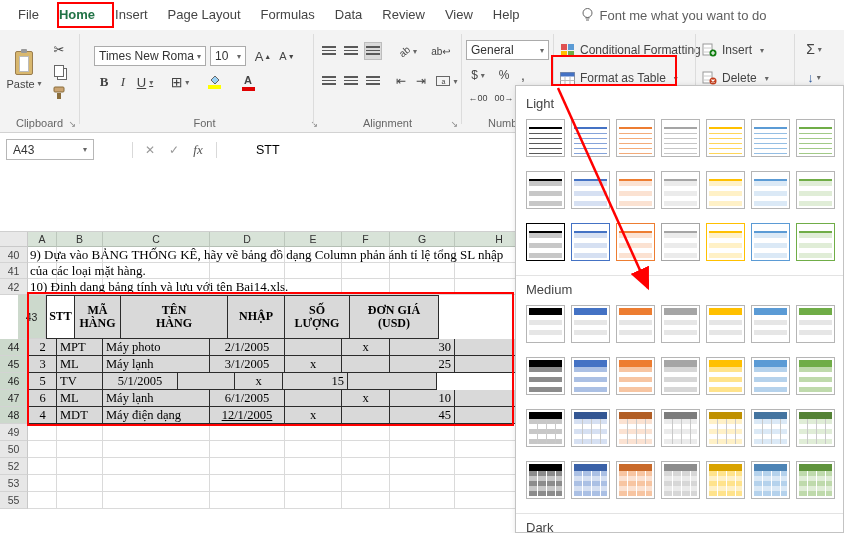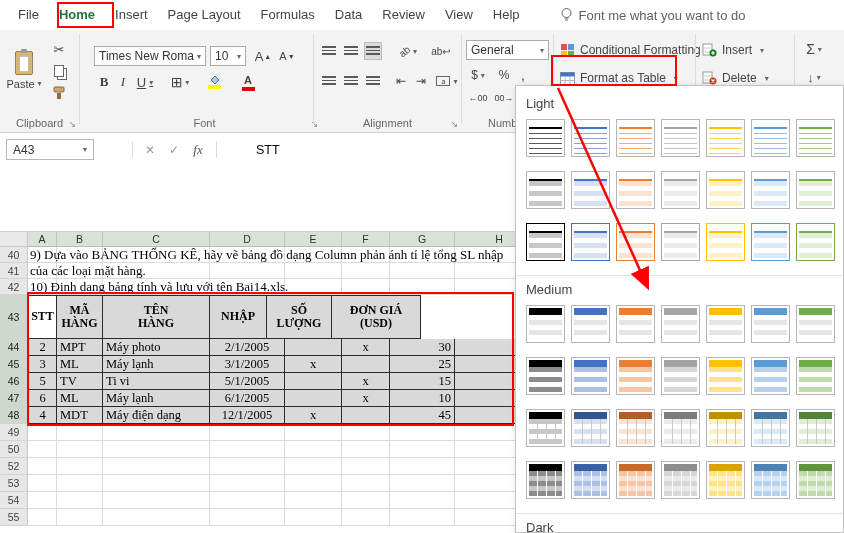--- a/index.html
+++ b/index.html
@@ -1,20 +1,20 @@
 <!DOCTYPE html>
 <html><head>
 <meta charset="utf-8">
 <style>
   * { margin:0; padding:0; box-sizing:border-box; }
   body { font-family:"Liberation Sans",sans-serif; background:#888; }
   .app { position:relative; width:844px; height:533px; background:#fff; overflow:hidden; font-size:12px; color:#333; }
 
   
-  .tabbar { position:absolute; top:0; left:0; width:844px; height:30px; background:#fff; display:flex; align-items:center; padding-left:8px; }
+  .tabbar { position:absolute; top:0; left:0; width:844px; height:30px; background:#fff; display:flex; align-items:center; padding-left:8px;gap:21px; }
   #tabs { display:flex; height:30px; }
   .tab { padding:0 10px; font-size:13px; line-height:30px; color:#444; white-space:nowrap; cursor:default; }
   .tab.active { color:#217346; font-weight:bold; }
   .tellme { display:flex; align-items:center; gap:6px; margin-left:30px; color:#5f5f5f; font-size:13px; white-space:nowrap; }
 
   
   .ribbon { position:absolute; top:30px; left:0; width:844px; height:103px; background:#f3f3f3; border-bottom:1px solid #d2d2d2; }
   .grp { position:absolute; top:0; height:100%; }
   .vsep { position:absolute; top:4px; height:90px; width:1px; background:#dcdcdc; }
   .grp-label { position:absolute; bottom:3px; left:0; right:0; text-align:center; font-size:11px; color:#666; }
@@ -357,21 +357,21 @@
         <div class="gcell" style="width: 29px;"></div>
         <div class="gcell" style="width: 46px;"></div>
         <div class="gcell" style="width: 107px;"></div>
         <div class="gcell" style="width: 75px;"></div>
         <div class="gcell" style="width: 57px;"></div>
         <div class="gcell" style="width: 48px;"></div>
         <div class="gcell" style="width: 65px;"></div>
         <div class="gcell" style="width: 89px;"></div>
         <div class="note">10) Định dạng bảng tính và lưu với tên Bai14.xls.</div>
       </div>
-      <div class="shrow" style="height: 44px;">
+      <div class="shrow" style="height: 44px; margin-left: 18px;">
         <div class="rh selhdr">43</div>
         <div class="tcell th bl active" style="width: 29px;">STT</div>
         <div class="tcell th" style="width: 46px;">MÃ
 HÀNG</div>
         <div class="tcell th" style="width: 107px;">TÊN
 HÀNG</div>
         <div class="tcell th" style="width: 57px;">NHẬP</div>
         <div class="tcell th" style="width: 65px;">SỐ
 LƯỢNG</div>
         <div class="tcell th" style="width: 89px;">ĐƠN GIÁ
@@ -396,21 +396,20 @@
         <div class="tcell ac" style="width: 75px;">3/1/2005</div>
         <div class="tcell ac" style="width: 57px;">x</div>
         <div class="tcell ac" style="width: 48px;"></div>
         <div class="tcell ar" style="width: 65px;">25</div>
         <div class="tcell ar" style="width: 89px;"></div>
       </div>
       <div class="shrow" style="height: 17px;">
         <div class="rh selhdr">46</div>
         <div class="tcell ac bl" style="width: 29px;">5</div>
         <div class="tcell al" style="width: 46px;">TV</div>
-        <div class="tcell al" style="width: 107px;">Ti vi</div>
         <div class="tcell ac" style="width: 75px;">5/1/2005</div>
         <div class="tcell ac" style="width: 57px;"></div>
         <div class="tcell ac" style="width: 48px;">x</div>
         <div class="tcell ar" style="width: 65px;">15</div>
         <div class="tcell ar" style="width: 89px;"></div>
       </div>
       <div class="shrow" style="height: 17px;">
         <div class="rh selhdr">47</div>
         <div class="tcell ac bl" style="width: 29px;">6</div>
         <div class="tcell al" style="width: 46px;">ML</div>
@@ -419,21 +418,21 @@
         <div class="tcell ac" style="width: 57px;"></div>
         <div class="tcell ac" style="width: 48px;">x</div>
         <div class="tcell ar" style="width: 65px;">10</div>
         <div class="tcell ar" style="width: 89px;"></div>
       </div>
       <div class="shrow" style="height: 17px;">
         <div class="rh selhdr">48</div>
         <div class="tcell ac bl" style="width: 29px;">4</div>
         <div class="tcell al" style="width: 46px;">MDT</div>
         <div class="tcell al" style="width: 107px;">Máy điện dạng</div>
-        <div class="tcell ac" style="width: 75px;">12/1/2005</div>
+        <div class="tcell ac" style="width: 75px; text-decoration: underline;">12/1/2005</div>
         <div class="tcell ac" style="width: 57px;">x</div>
         <div class="tcell ac" style="width: 48px;"></div>
         <div class="tcell ar" style="width: 65px;">45</div>
         <div class="tcell ar" style="width: 89px;"></div>
       </div>
       <div class="shrow" style="height: 17px;">
         <div class="rh">49</div>
         <div class="gcell" style="width: 29px;"></div>
         <div class="gcell" style="width: 46px;"></div>
         <div class="gcell" style="width: 107px;"></div>
@@ -460,31 +459,20 @@
         <div class="gcell" style="width: 46px;"></div>
         <div class="gcell" style="width: 107px;"></div>
         <div class="gcell" style="width: 75px;"></div>
         <div class="gcell" style="width: 57px;"></div>
         <div class="gcell" style="width: 48px;"></div>
         <div class="gcell" style="width: 65px;"></div>
         <div class="gcell" style="width: 89px;"></div>
       </div>
       <div class="shrow" style="height: 17px;">
         <div class="rh">53</div>
-        <div class="gcell" style="width: 29px;"></div>
-        <div class="gcell" style="width: 46px;"></div>
-        <div class="gcell" style="width: 107px;"></div>
-        <div class="gcell" style="width: 75px;"></div>
-        <div class="gcell" style="width: 57px;"></div>
-        <div class="gcell" style="width: 48px;"></div>
-        <div class="gcell" style="width: 65px;"></div>
-        <div class="gcell" style="width: 89px;"></div>
-      </div>
-      <div class="shrow" style="height: 17px;">
-        <div class="rh">54</div>
         <div class="gcell" style="width: 29px;"></div>
         <div class="gcell" style="width: 46px;"></div>
         <div class="gcell" style="width: 107px;"></div>
         <div class="gcell" style="width: 75px;"></div>
         <div class="gcell" style="width: 57px;"></div>
         <div class="gcell" style="width: 48px;"></div>
         <div class="gcell" style="width: 65px;"></div>
         <div class="gcell" style="width: 89px;"></div>
       </div>
       <div class="shrow" style="height: 17px;">

